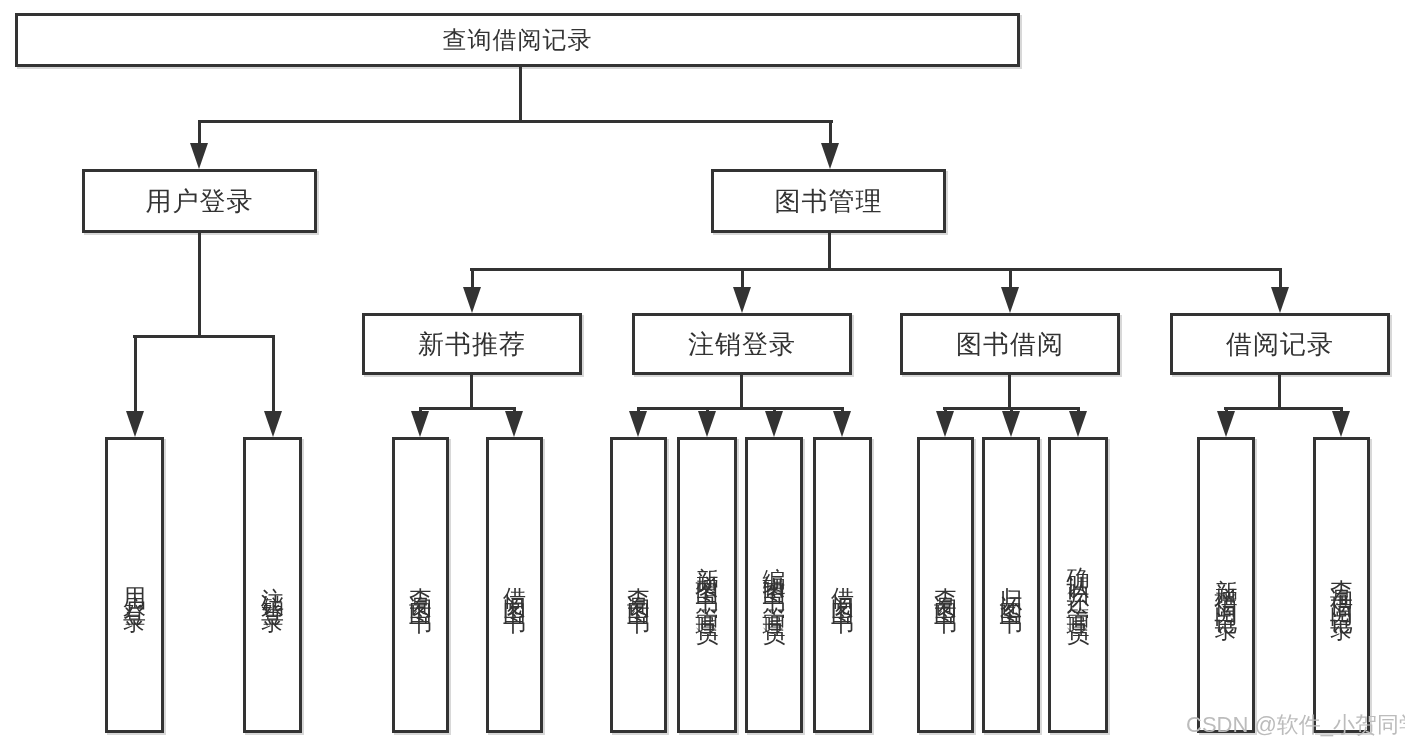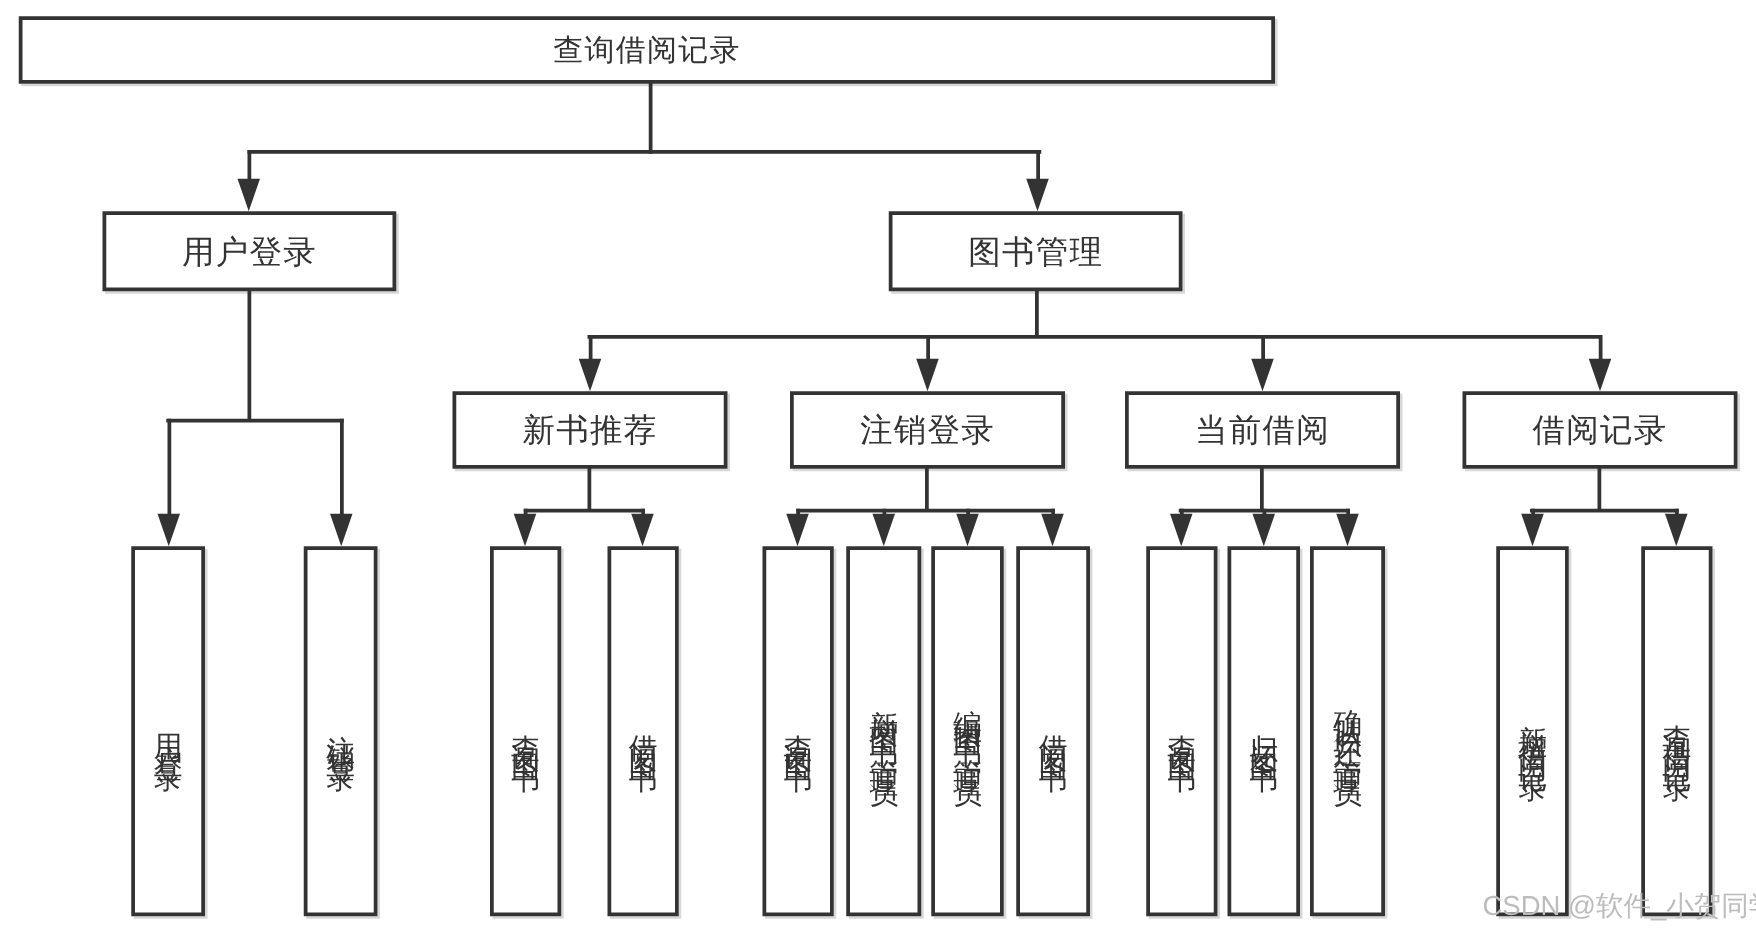--- a/index.html
+++ b/index.html
@@ -91,21 +91,21 @@
   <div class="arrow" style="left:1001px;top:268px;height:45px;"></div>
   <div class="arrow" style="left:1271px;top:268px;height:45px;"></div>
 
   <div class="box" style="left:362px;top:313px;width:220px;height:62px;">
     <span class="lbl-l3">新书推荐</span>
   </div>
   <div class="box" style="left:632px;top:313px;width:220px;height:62px;">
     <span class="lbl-l3">注销登录</span>
   </div>
   <div class="box" style="left:900px;top:313px;width:220px;height:62px;">
-    <span class="lbl-l3">当前借阅</span>
+    <span class="lbl-l3">图书借阅</span>
   </div>
   <div class="box" style="left:1170px;top:313px;width:220px;height:62px;">
     <span class="lbl-l3">借阅记录</span>
   </div>
 
   <div class="vline" style="left:470px;top:374px;width:3px;height:35px;"></div>
   <div class="hline" style="left:419px;top:407px;width:97px;height:3px;"></div>
   <div class="arrow" style="left:411px;top:407px;height:30px;"></div>
   <div class="arrow" style="left:505px;top:407px;height:30px;"></div>
 

